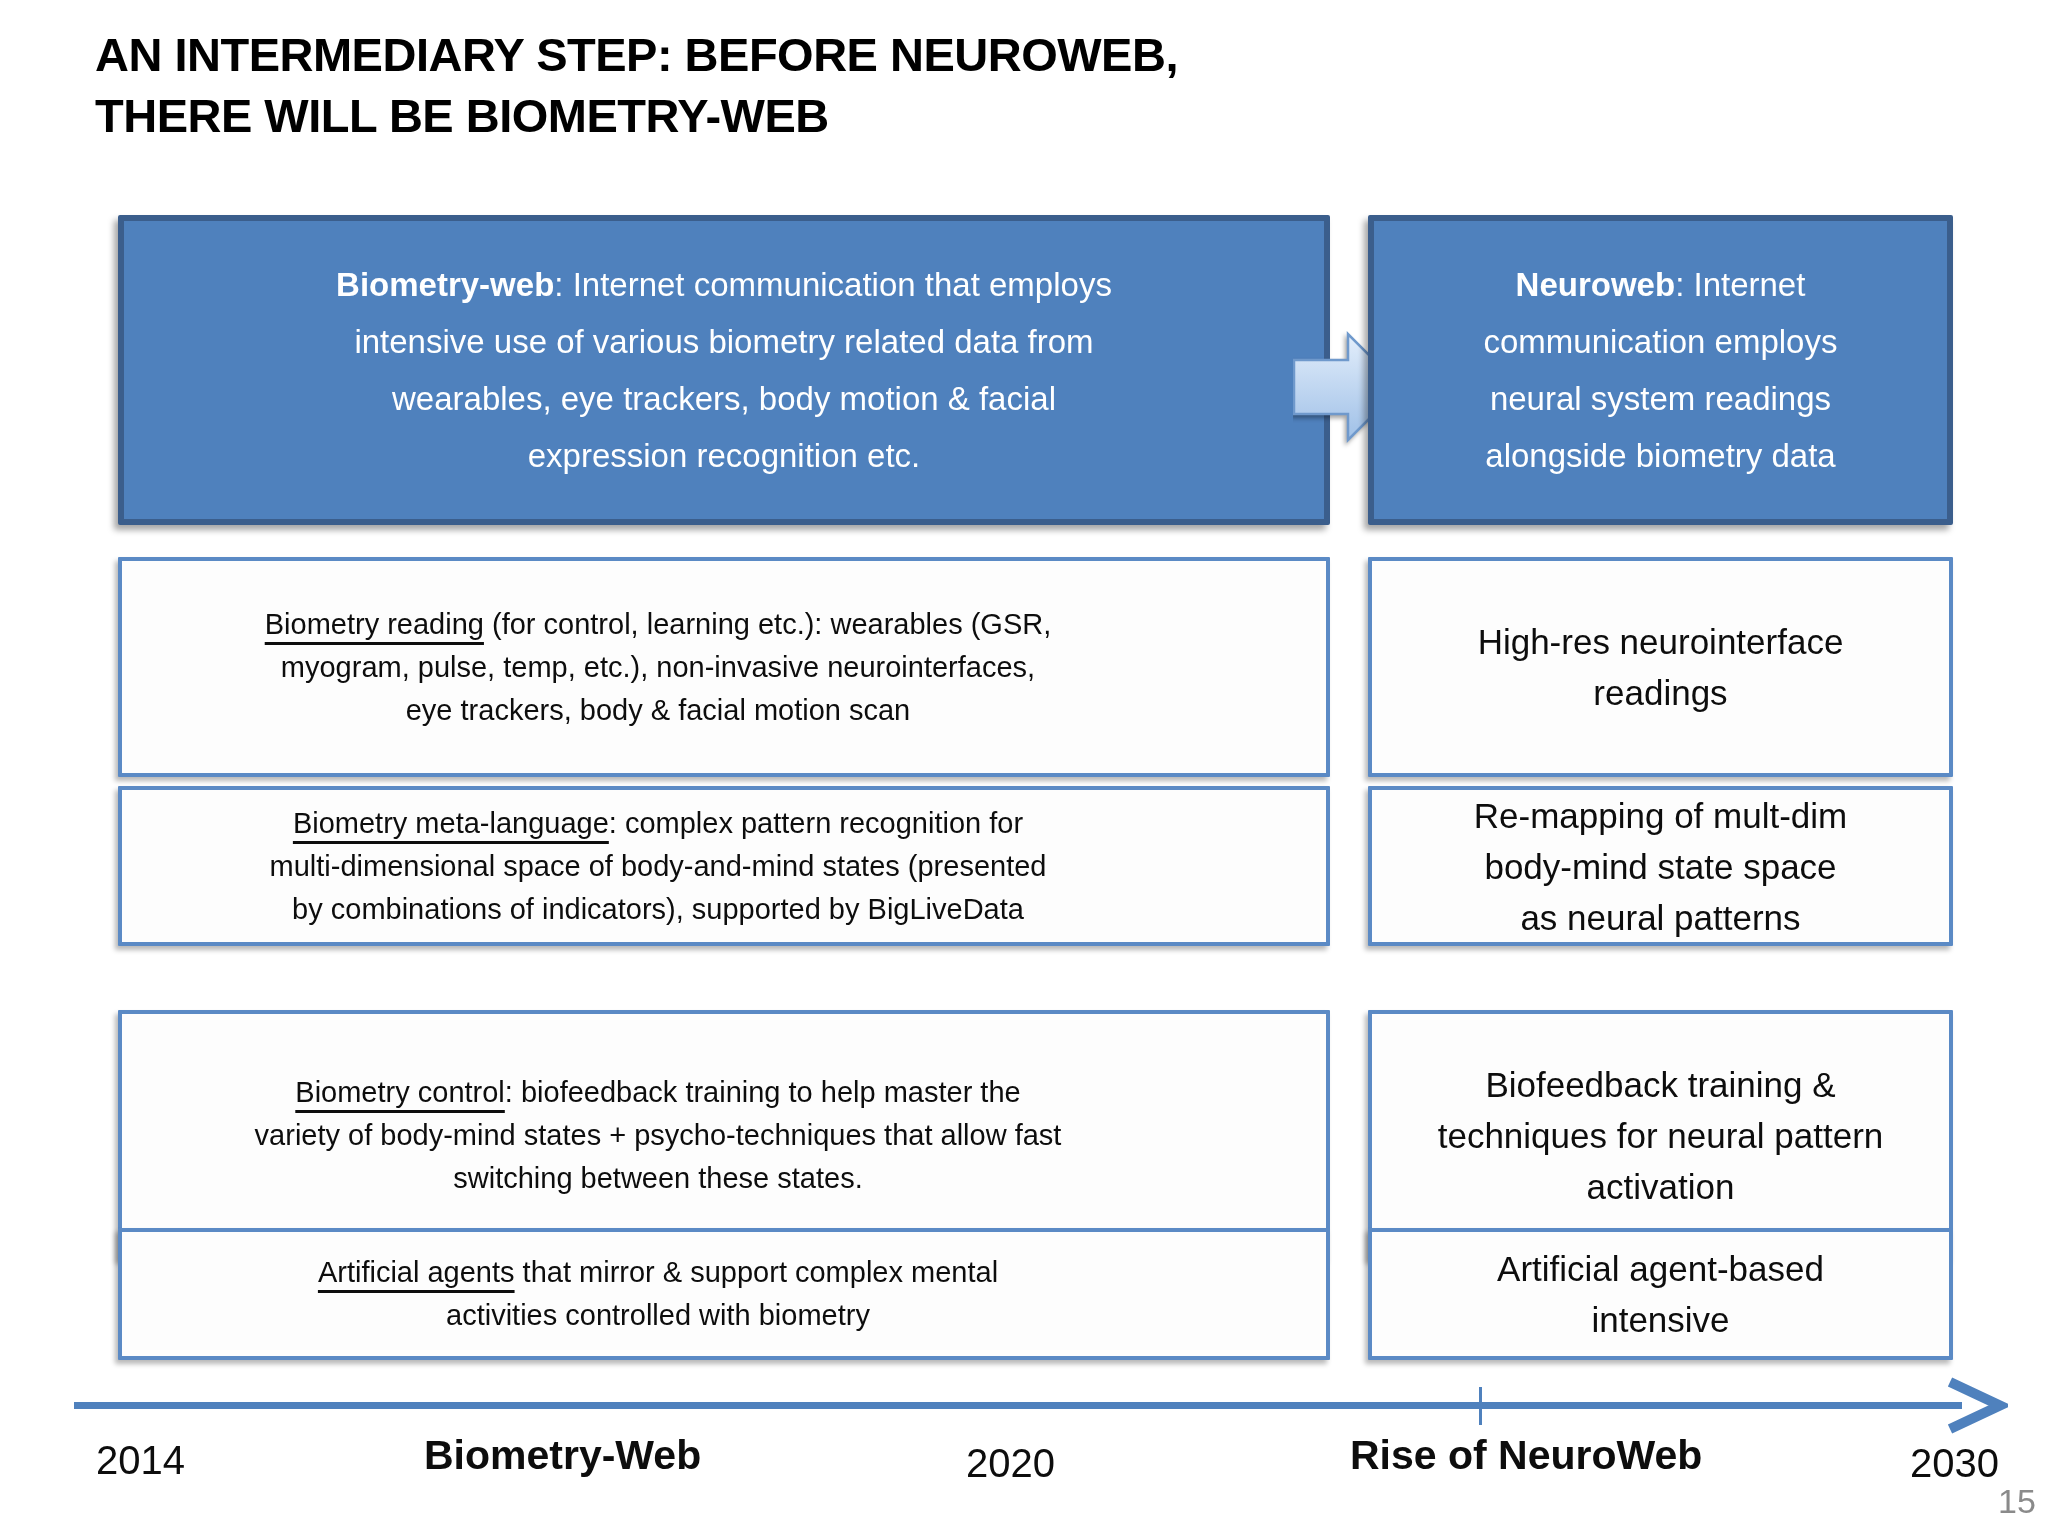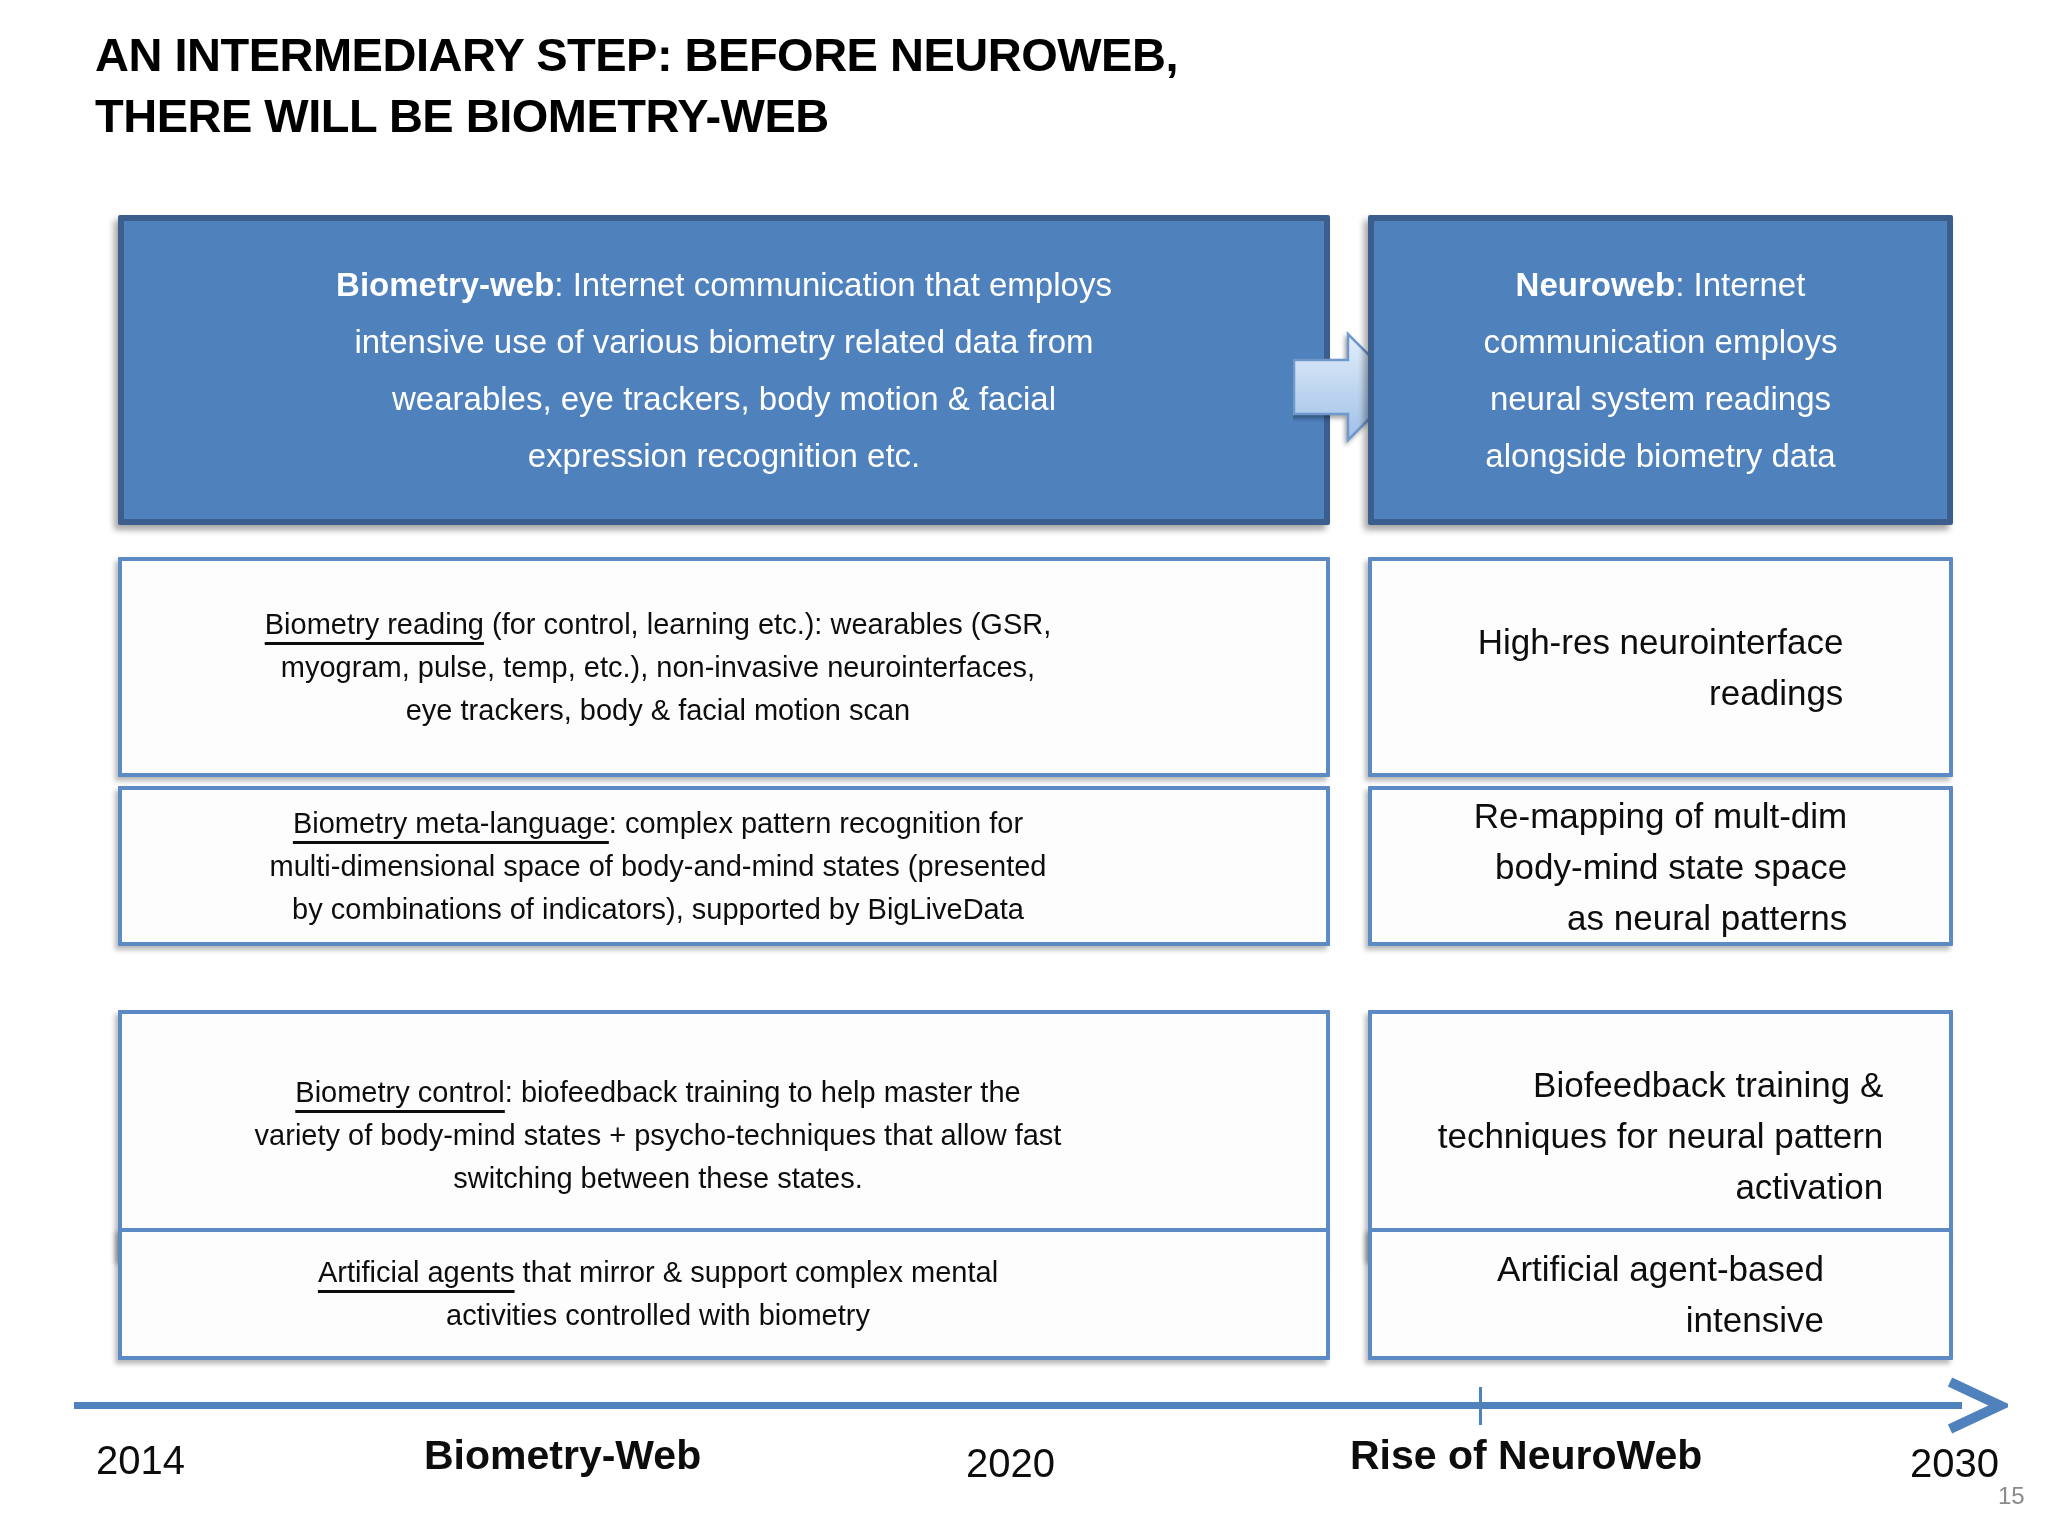--- a/index.html
+++ b/index.html
@@ -33,39 +33,39 @@
     box-shadow:-3px 4px 5px rgba(0,0,0,0.28);
     color:#0d0d0d;
   }
   .row1{top:557px; height:220px;}
   .row2{top:786px; height:160px;}
   .row3{top:1010px; height:250px;}
   .row4{top:1228px; height:132px;}
   .white-box.colL{font-size:29px; line-height:43px;}
   .white-box.colL p{margin:0; padding:0 140px 0 8px;}
   .white-box.colR{font-size:35px; line-height:51px;}
-  .white-box.colR p{margin:0; padding:0 6px;text-align:right;}
+  .white-box.colR p{margin:0; padding:0 6px;}
   .ulead{
     text-decoration:underline;
     text-decoration-thickness:2.5px;
     text-underline-offset:8px;
   }
   .flow-arrow{position:absolute; left:1293px; top:326px; width:112px; height:124px;}
   .tl-line{position:absolute; left:74px; top:1402px; width:1888px; height:7px; background:#4f81bd;}
   .tl-head{position:absolute; left:1946px; top:1376px; width:62px; height:60px;}
   .tl-tick{position:absolute; left:1479px; top:1387px; width:3px; height:38px; background:#4f81bd;}
   .tl-label{position:absolute; color:#0d0d0d;}
   .year{font-size:40px;}
   .phase{font-size:41px; font-weight:bold;}
   .y2014{left:96px;  top:1438px;}
   .phase1{left:424px; top:1432px;}
   .y2020{left:966px; top:1441px;}
   .phase2{left:1350px; top:1432px;}
   .y2030{left:1862px; top:1441px;margin-left:48px;}
-  .pagenum{position:absolute; left:1998px; top:1482px; font-size:24px; color:#8a8a8a;}
+  .pagenum{position:absolute; left:1998px; top:1482px; font-size:34px; color:#8a8a8a;}
 </style>
 </head>
 <body>
 
 <div class="slide">
 
   <div class="title">AN INTERMEDIARY STEP: BEFORE NEUROWEB,
 THERE WILL BE BIOMETRY-WEB</div>
 
   <div class="box blue-box colL">

